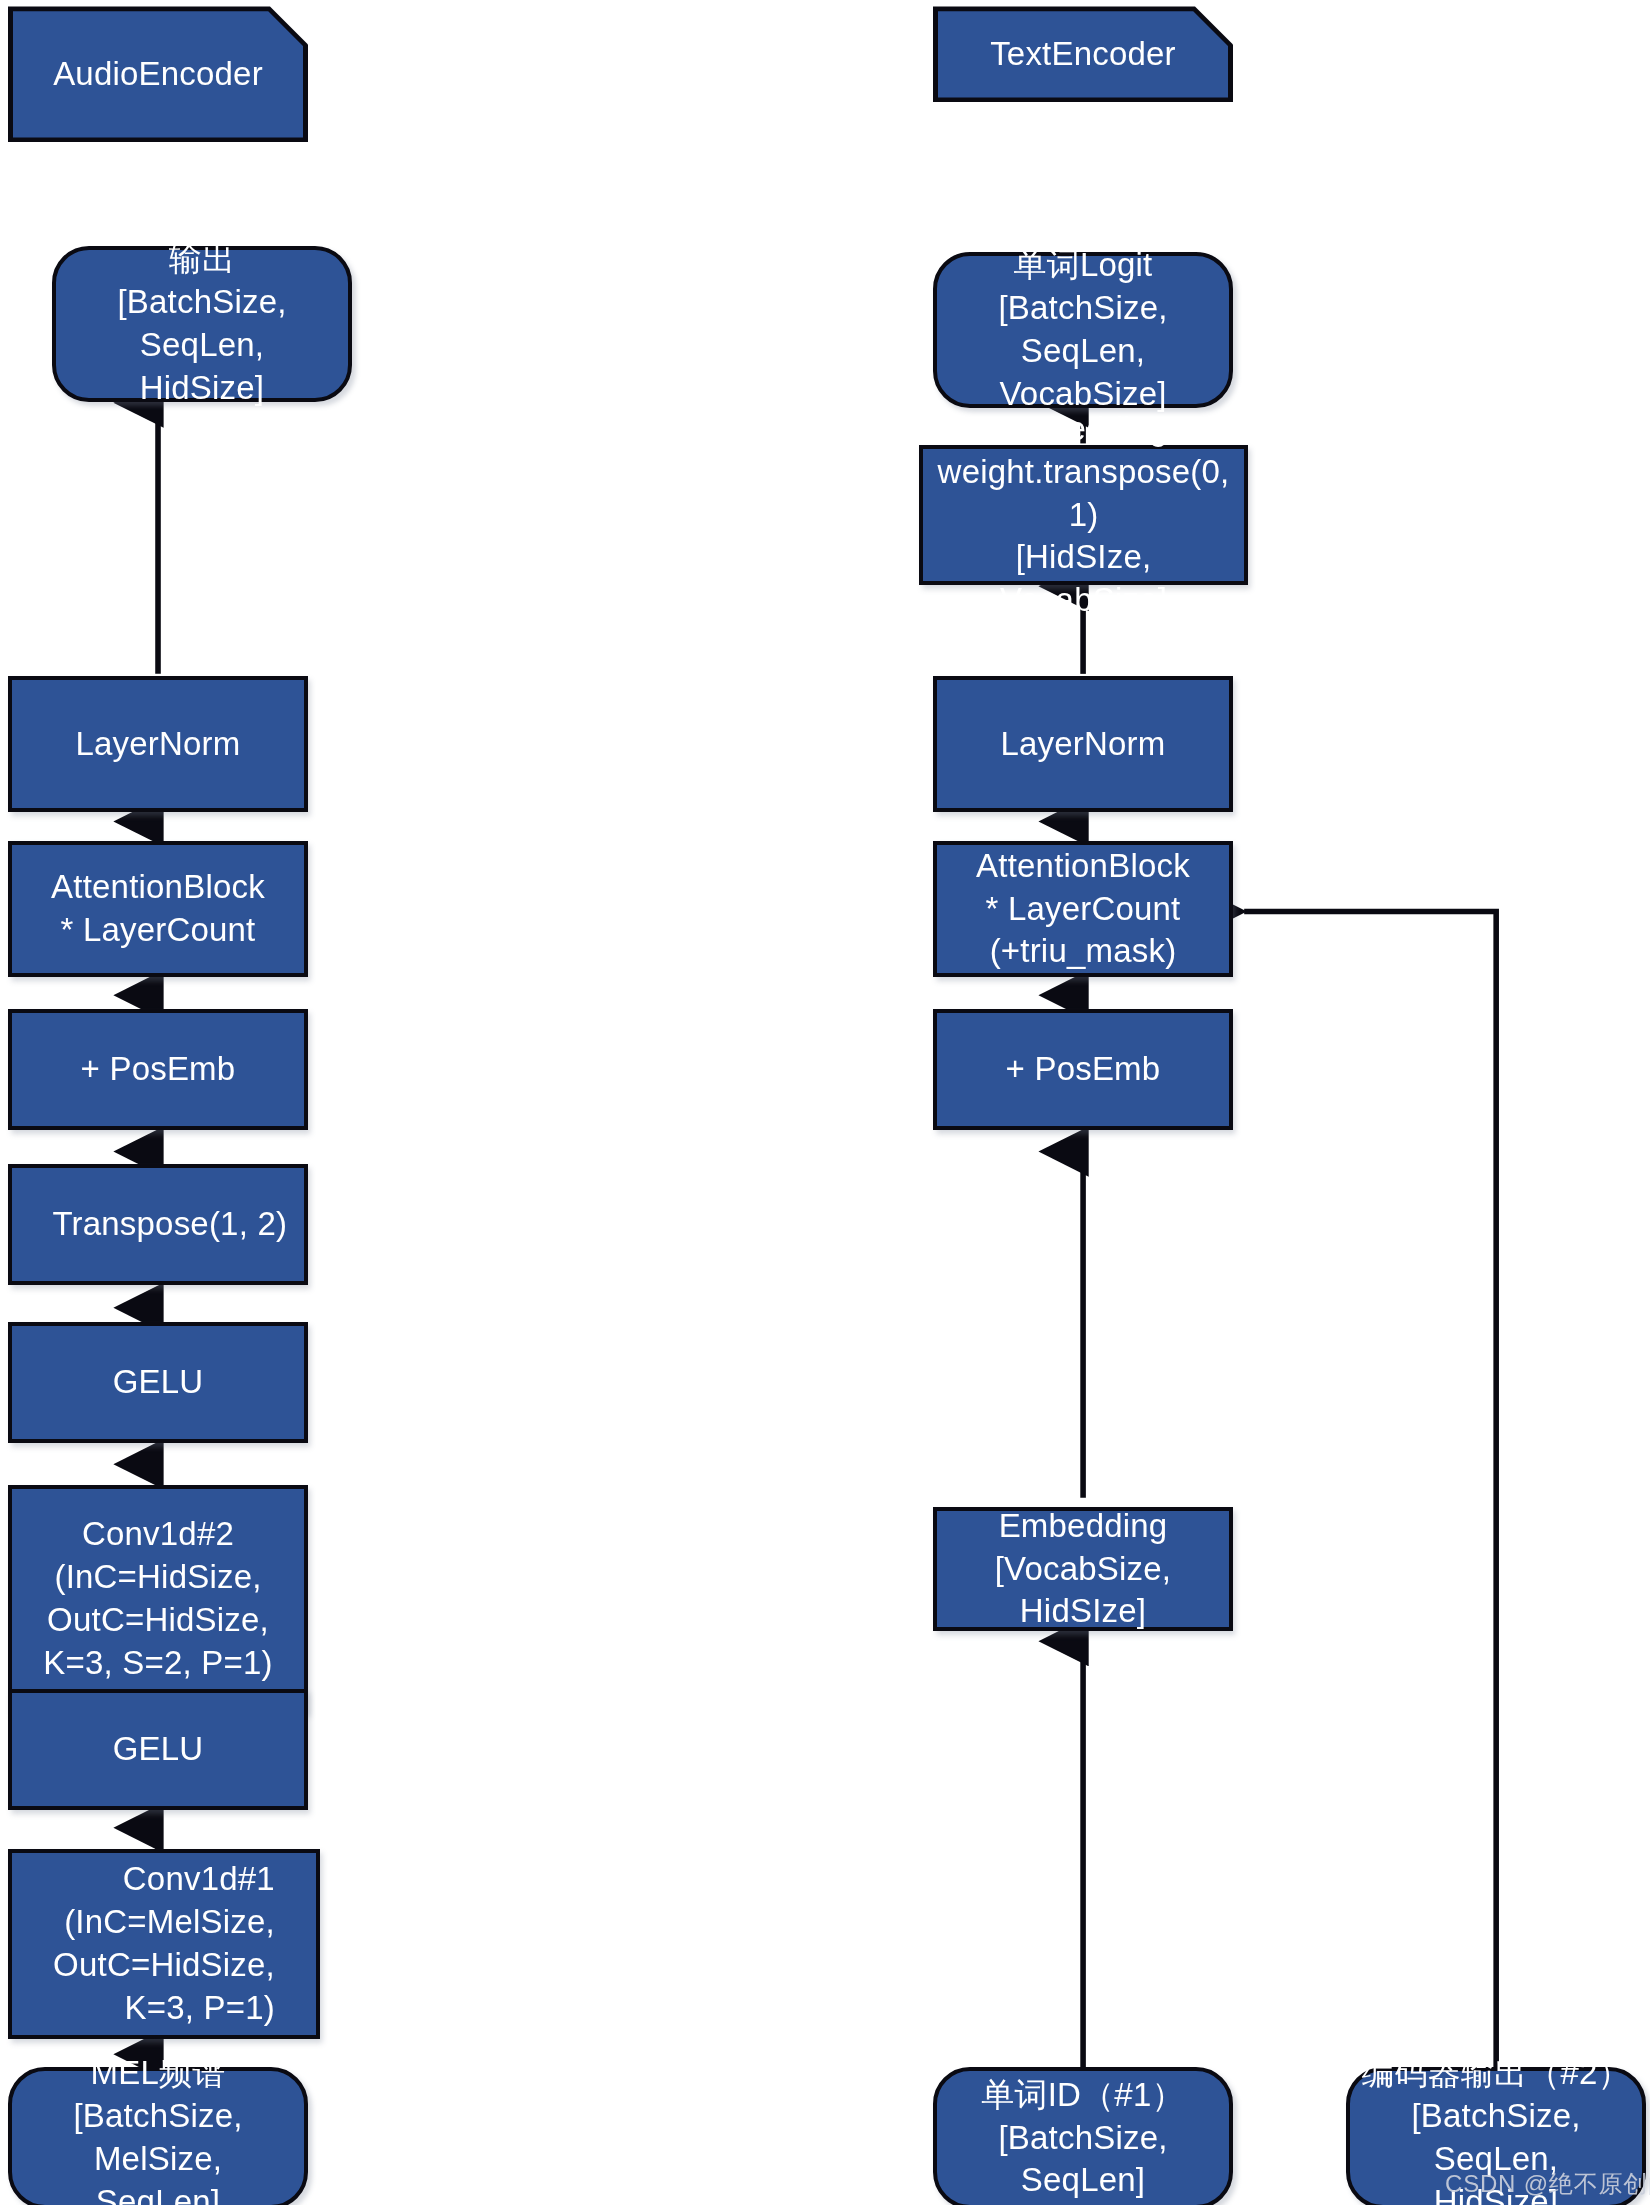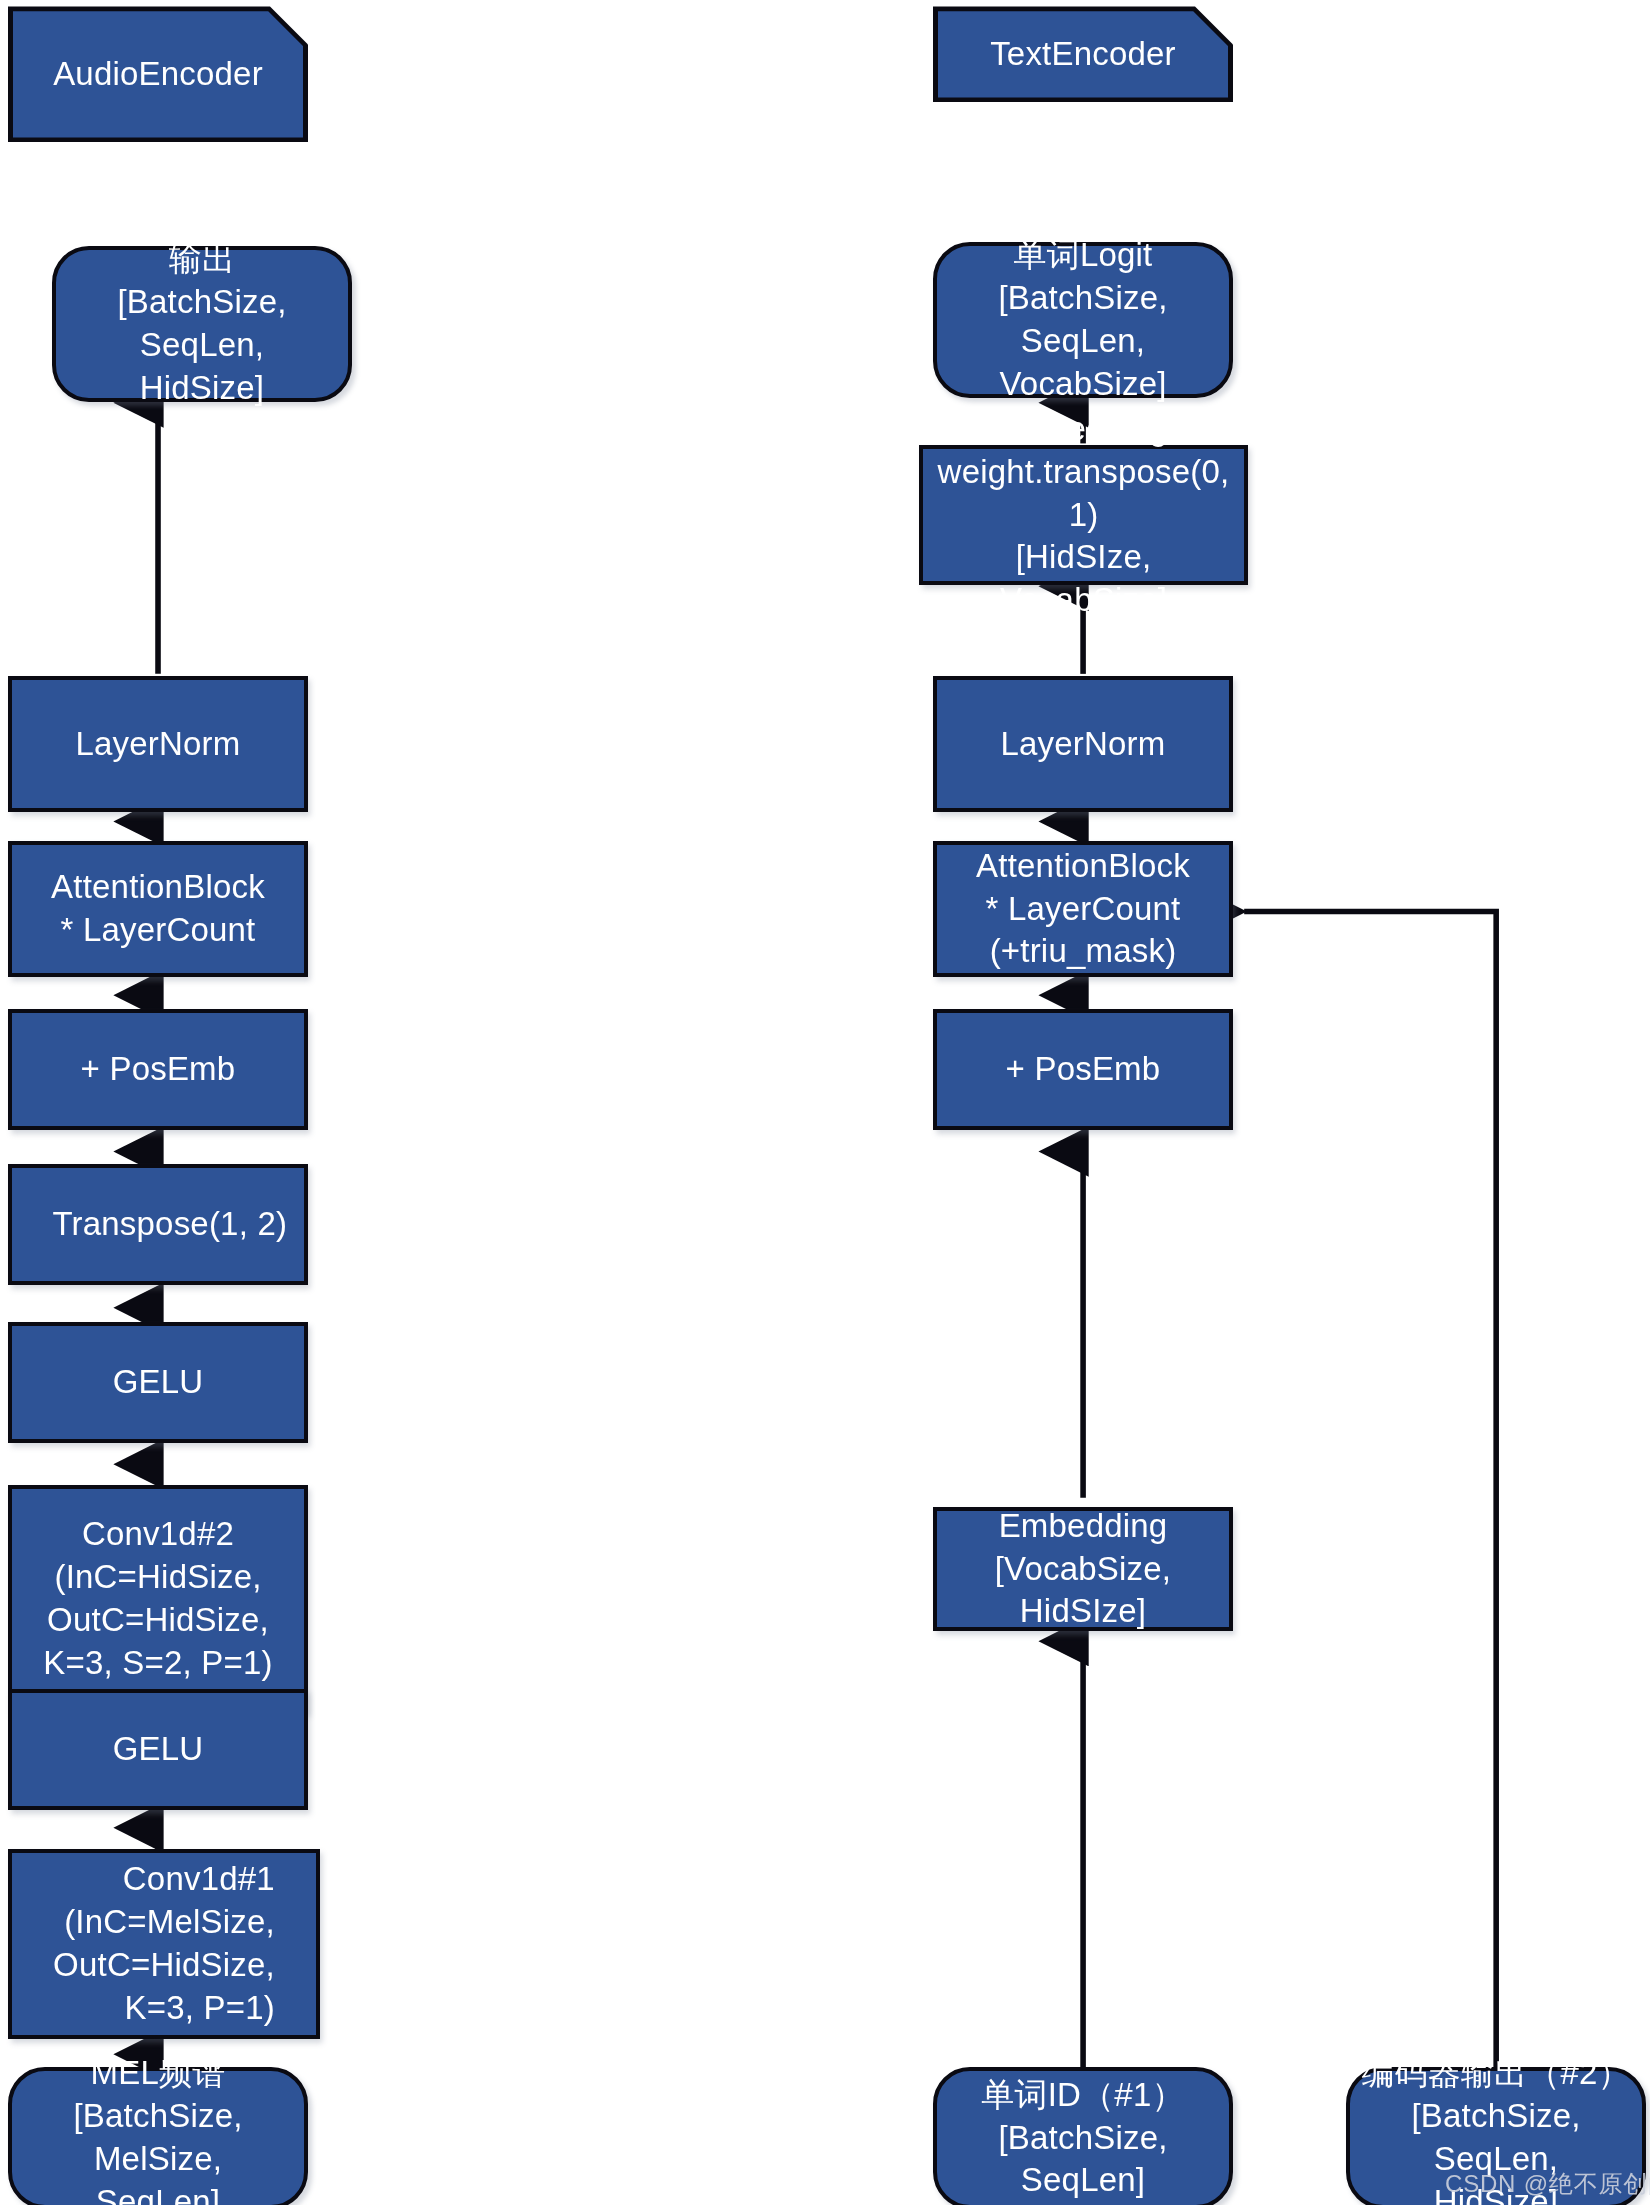--- a/index.html
+++ b/index.html
@@ -194,21 +194,21 @@
 [BatchSize, MelSize,
 SeqLen]</span>
   </div>
 
   <div class="node chamfer" style="left:933px; top:6.4px; width:300px; height:96px;">
     <div class="cham-outer"></div>
     <div class="cham-inner"></div>
     <div class="cham-label">TextEncoder</div>
   </div>
 
-  <div class="node rounded" style="left:933px; top:242px; width:300px; height:156px;">
+  <div class="node rounded" style="left:933px; top:252px; width:300px; height:156px;">
     <span>单词Logit
 [BatchSize, SeqLen,
 VocabSize]</span>
   </div>
 
   <div class="node" style="left:919px; top:445px; width:329px; height:140px;">
     <span>Embedding
 weight.transpose(0, 1)
 [HidSIze, VocabSize]</span>
   </div>

